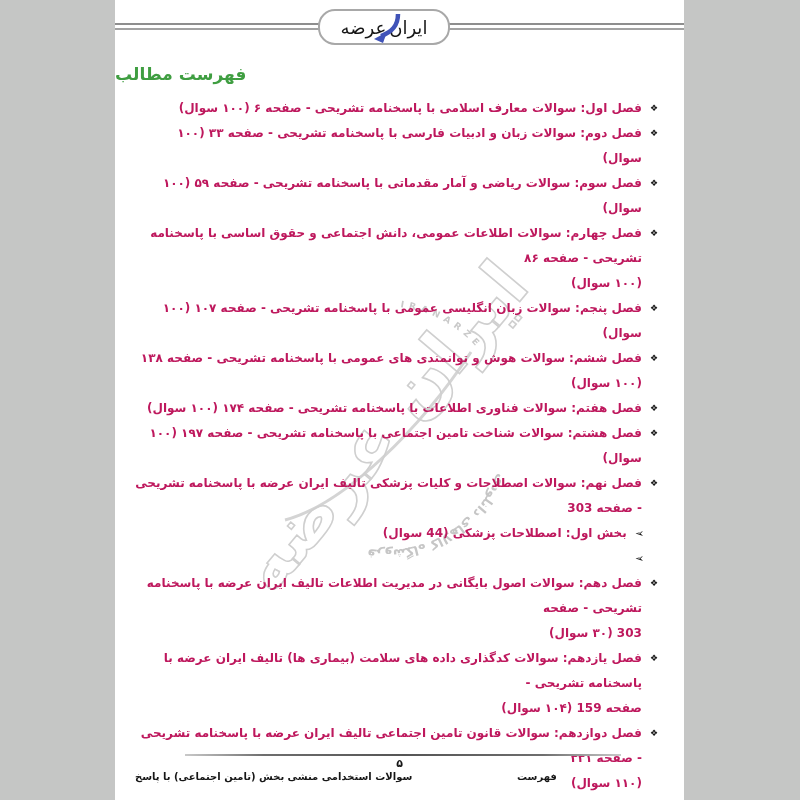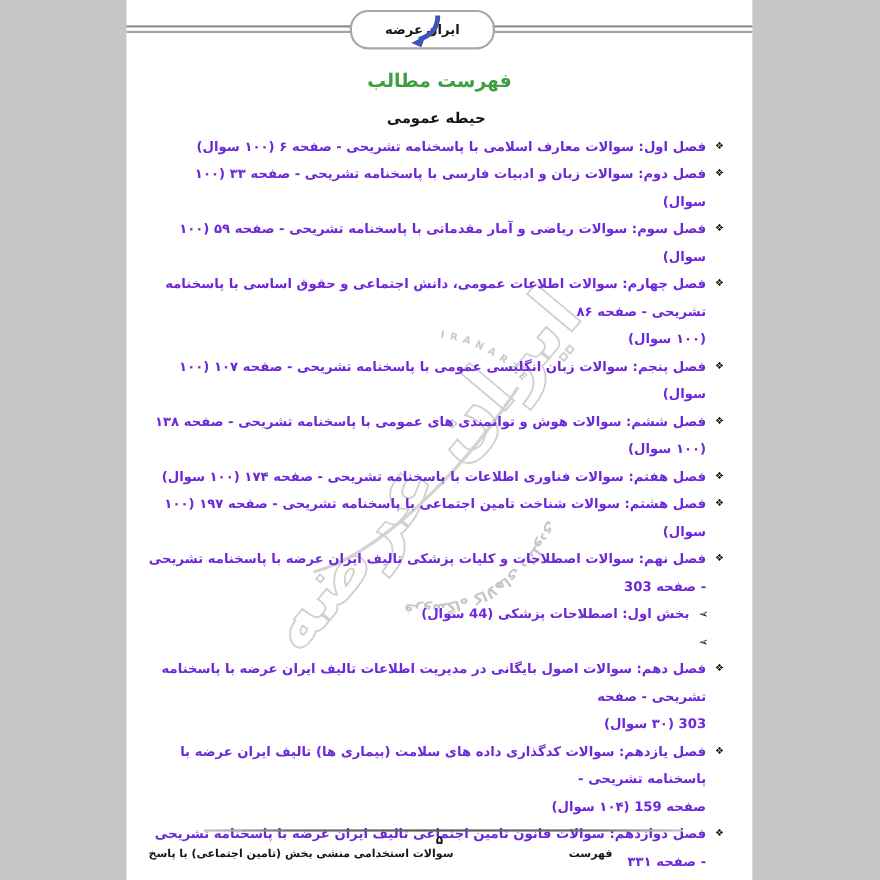--- a/index.html
+++ b/index.html
@@ -13,38 +13,38 @@
   
   .rule { position:absolute; left:0; width:100%; background:#8e8e8e; z-index:1; }
   .rule.r1 { top:23px; height:2px; }
   .rule.r2 { top:28px; height:2px; background:#a2a2a2; }
 
   
   .logo-box { position:absolute; left:203px; top:9px; width:132px; height:36px;
     background:#fff; border:2px solid #a8a8a8; border-radius:17px; z-index:2;
     display:flex; align-items:center; justify-content:center; gap:3px;
     direction:rtl; }
-  .logo-word { font-weight:bold; font-size:12px; color:#151515; letter-spacing:0; }
+  .logo-word { font-weight:normal; font-size:18px; color:#151515; letter-spacing:0; }
   .logo-arrow { position:absolute; left:52px; top:1px; width:30px; height:32px; }
 
   
-  .doc-title { position:absolute; top:64px; left:0; width:100%; text-align:center;
+  .doc-title { position:absolute; top:64px; left:0; width:100%; text-align:left;
     font-size:17px; font-weight:bold; color:#3f9e41; z-index:3; }
 
   
   .content { position:absolute; top:96px; left:20px; right:26px; z-index:3;
     direction:rtl; }
   .toc-heading { text-align:center; font-size:13.5px; font-weight:bold;
     color:#161616; line-height:25px; margin-bottom:0; }
   .toc-item { display:flex; direction:rtl; gap:8px; line-height:25px; }
   .toc-item.sub { padding-right:14px; }
   .bullet { font-size:9px; line-height:25px; color:#161616; flex:0 0 auto; }
   .sub-bullet { font-size:11px; line-height:25px; color:#161616; flex:0 0 auto;
     transform:scaleX(-1); }
-  .item-text { font-size:12px; font-weight:bold; color:#6d28d9;
+  .item-text { font-size:12px; font-weight:bold; color:#be185d;
     white-space:pre-line; text-align:right; }
 
   
   .watermark { position:absolute; left:110px; top:268px; width:320px; height:320px;
     z-index:0; overflow:visible; }
   .wm-big { font-size:70px; font-weight:bold; fill:none; stroke:#cfcfcf;
     stroke-width:1.6px; }
   .wm-arc { font-size:13px; font-weight:bold; fill:#c6c6c6; }
   .wm-arc-lat { font-size:9px; font-weight:bold; fill:#c9c9c9; letter-spacing:5px; }
 
@@ -87,21 +87,20 @@
     <text class="wm-arc">
       <textPath href="#arcBottom" startOffset="12%">فروشگاه کالاهای دانلودی</textPath>
     </text>
     <text class="wm-big" x="160" y="182" text-anchor="middle" transform="rotate(-50 160 160)">ایران عرضه</text>
   </svg>
 
   <div class="doc-title">فهرست مطالب</div>
 
   <div class="content">
 
-    <div class="toc-heading">حیطه عمومی</div>
 
     <div class="toc-item">
       <span class="bullet">❖</span>
       <div class="item-text">فصل اول: سوالات معارف اسلامی با پاسخنامه تشریحی - صفحه ۶ (۱۰۰ سوال)</div>
     </div>
     <div class="toc-item">
       <span class="bullet">❖</span>
       <div class="item-text">فصل دوم: سوالات زبان و ادبیات فارسی با پاسخنامه تشریحی - صفحه ۳۳ (۱۰۰ سوال)</div>
     </div>
     <div class="toc-item">

